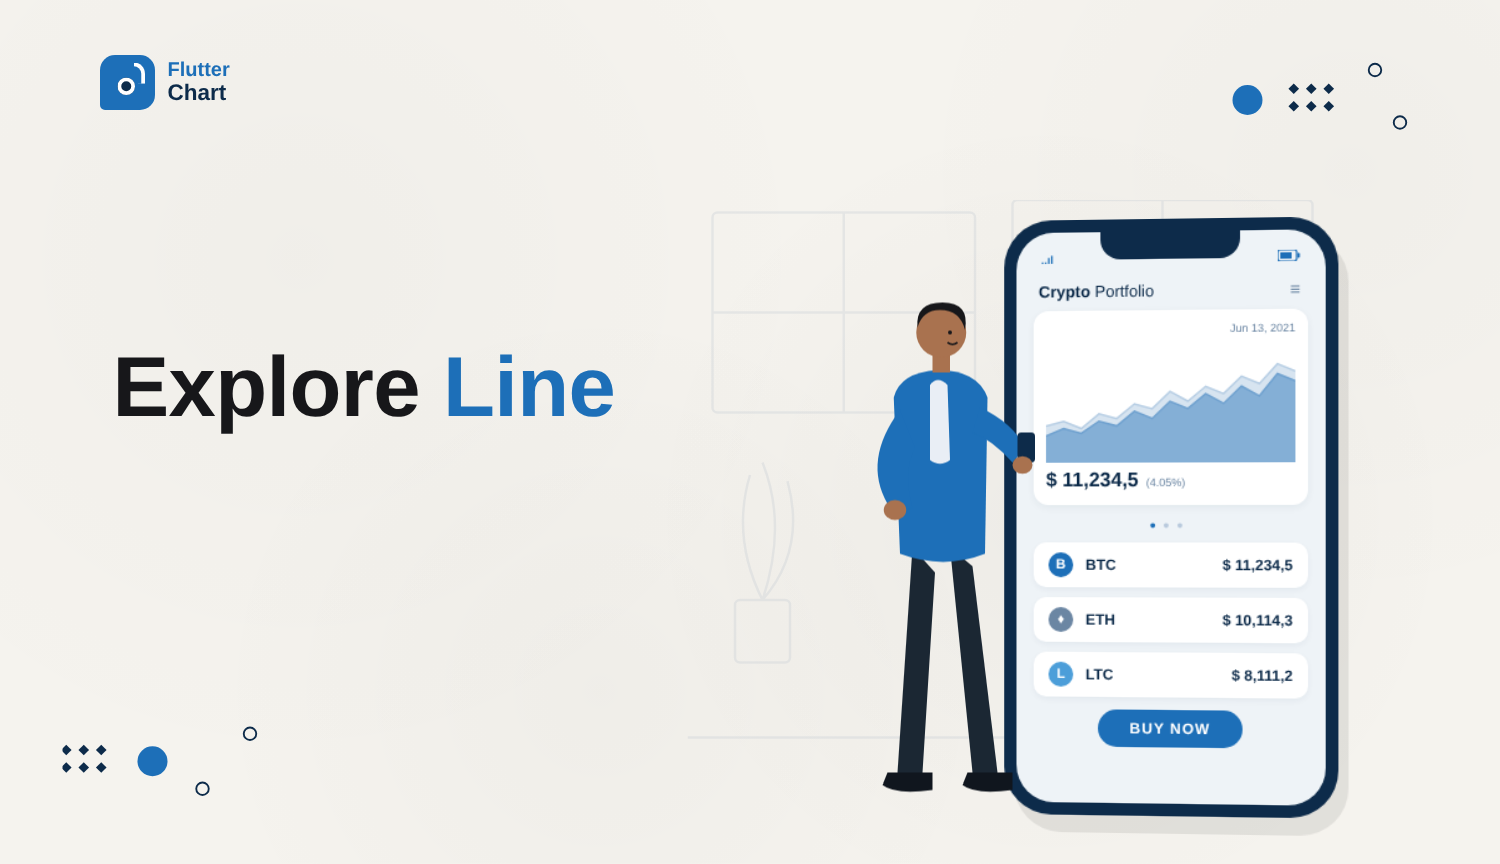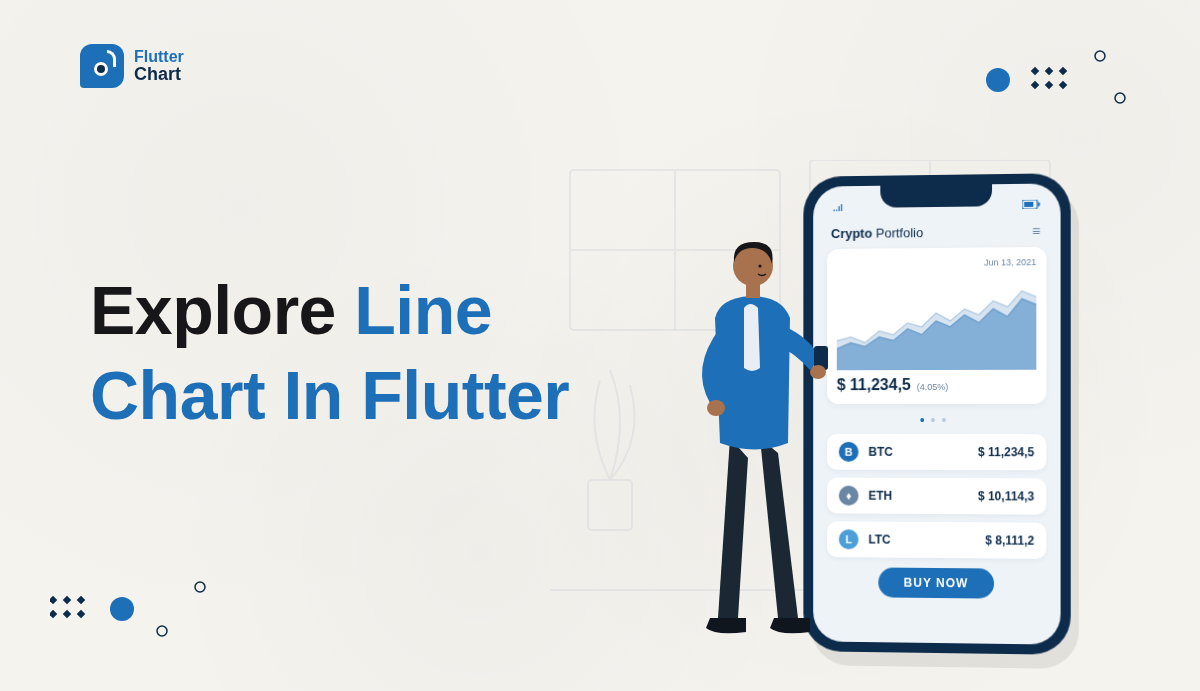--- a/index.html
+++ b/index.html
@@ -187,21 +187,20 @@
   <div class="logo-mark"></div>
   <div class="logo-text">
     <span>Flutter</span>
     <span>Chart</span>
   </div>
 </div>
 
 <h1 class="headline">
   <span class="dark">Explore</span>
   <span class="accent">Line</span><br>
-  <span class="accent">Chart In Flutter</span>
 </h1>
 
 <div class="cluster cluster-tr">
   <svg width="170" height="70" viewBox="0 0 170 70">
     <circle cx="130" cy="10" r="5" fill="none" stroke="#0d2b4a" stroke-width="1.5"></circle>
     <circle cx="28" cy="34" r="12" fill="#1d6fb8"></circle>
     <g fill="#0d2b4a" transform="translate(62,22) rotate(0)">
       <rect x="0" y="0" width="6" height="6" transform="rotate(45 3 3)"></rect>
       <rect x="14" y="0" width="6" height="6" transform="rotate(45 17 3)"></rect>
       <rect x="28" y="0" width="6" height="6" transform="rotate(45 31 3)"></rect>

